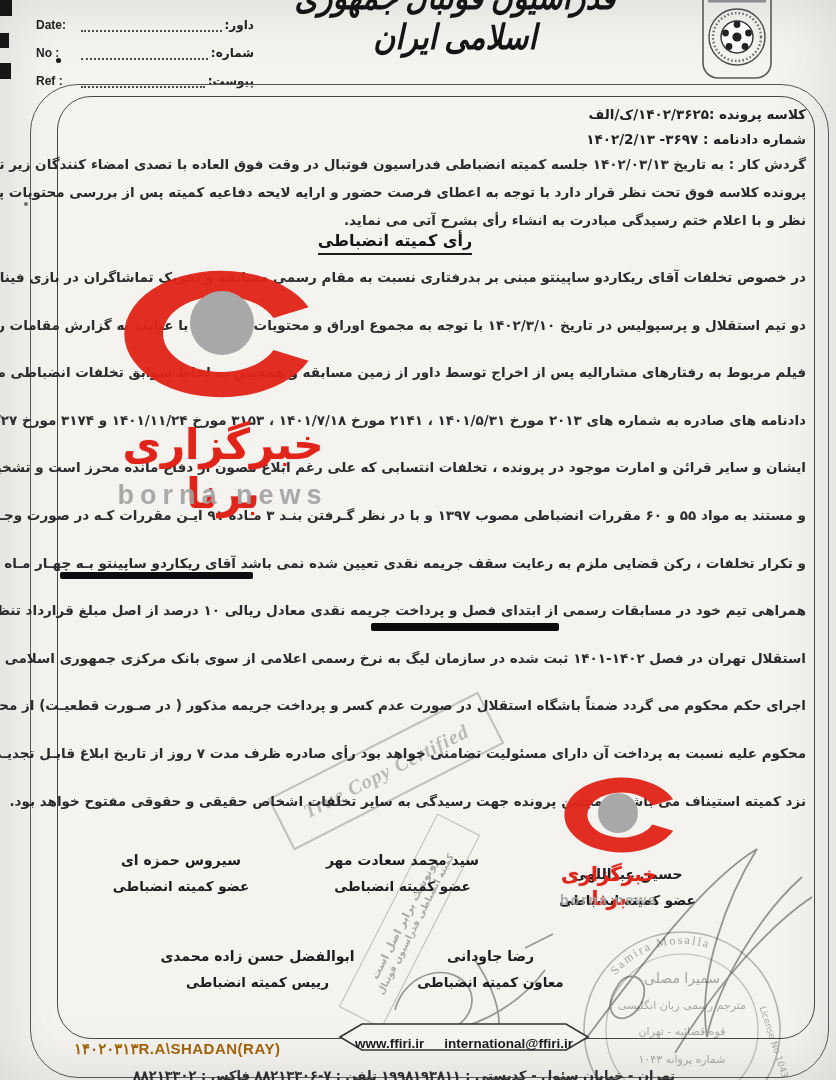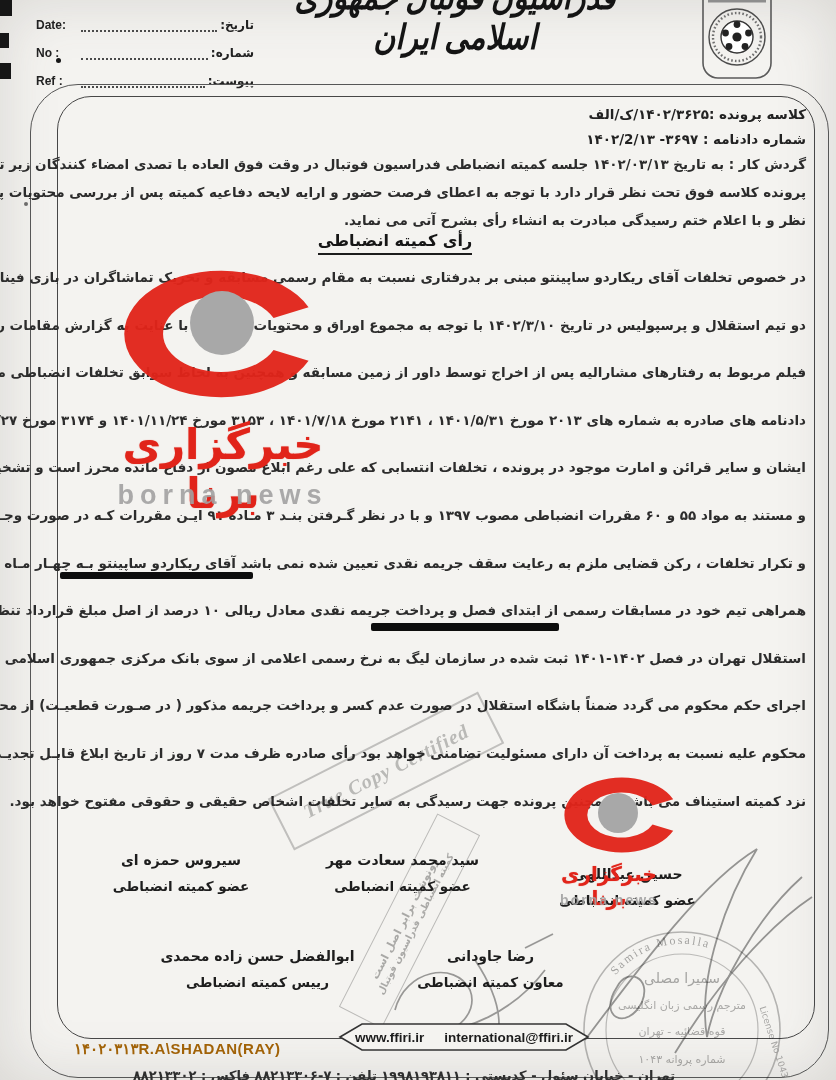--- a/index.html
+++ b/index.html
@@ -38,42 +38,42 @@
   .stamp{mix-blend-mode:multiply;}
   .stamp-truecopy{border:2.5px solid #c6c6c6;color:#bfbfbf;
       font:700 italic 20px "Liberation Serif",serif;letter-spacing:1px;
       display:flex;align-items:center;justify-content:center;transform:rotate(-27deg);opacity:.95;}
   .stamp-diag{border:1.5px solid #bdbdbd;color:#a9a9a9;transform:rotate(-63deg);
       display:flex;flex-direction:column;align-items:center;justify-content:center;opacity:.9;}
   .stamp-diag .l1{font:700 11px "DejaVu Sans",sans-serif;direction:rtl;}
   .stamp-diag .l2{font:700 9.5px "DejaVu Sans",sans-serif;direction:rtl;}
   .artifact{background:#161616;}
   .footer-code{font:700 15px "Liberation Sans",sans-serif;color:#a16207;letter-spacing:.5px;}
-  .badge-wrap{display:flex;align-items:center;justify-content:center;gap:20px;
+  .badge-wrap{display:flex;align-items:flex-end;justify-content:center;gap:20px;
       font:700 13.5px "Liberation Sans",sans-serif;color:#1c1c1c;}
   .bottom-partial{font:700 13px "DejaVu Sans",sans-serif;color:#2e2e2e;direction:rtl;
       text-align:center;white-space:nowrap;}
   svg text{fill:#9d9d9d;}
 </style>
 </head>
 <body>
 
 <div id="page">
 
   <div class="abs artifact" style="left:0;top:2;width:12px;height:16px;"></div>
   <div class="abs artifact" style="left:0;top:33px;width:9px;height:15px;"></div>
   <div class="abs artifact" style="left:0;top:63px;width:11px;height:16px;"></div>
   <div class="abs artifact" style="left:56px;top:58px;width:5px;height:5px;border-radius:50%;"></div>
   <div class="abs artifact" style="left:24px;top:202px;width:4px;height:4px;border-radius:50%;opacity:.6;"></div>
 
   <div class="abs" style="left:36px;top:4px;">
     <div class="fld-row">
       <span class="fld-en">Date:</span>
       <span class="fld-dots"></span>
-      <span class="fld-fa">تاریخ:</span>
+      <span class="fld-fa">داور:</span>
     </div>
     <div class="fld-row">
       <span class="fld-en">No :</span>
       <span class="fld-dots"></span>
       <span class="fld-fa">شماره:</span>
     </div>
     <div class="fld-row">
       <span class="fld-en">Ref :</span>
       <span class="fld-dots"></span>
       <span class="fld-fa">پیوست:</span>

